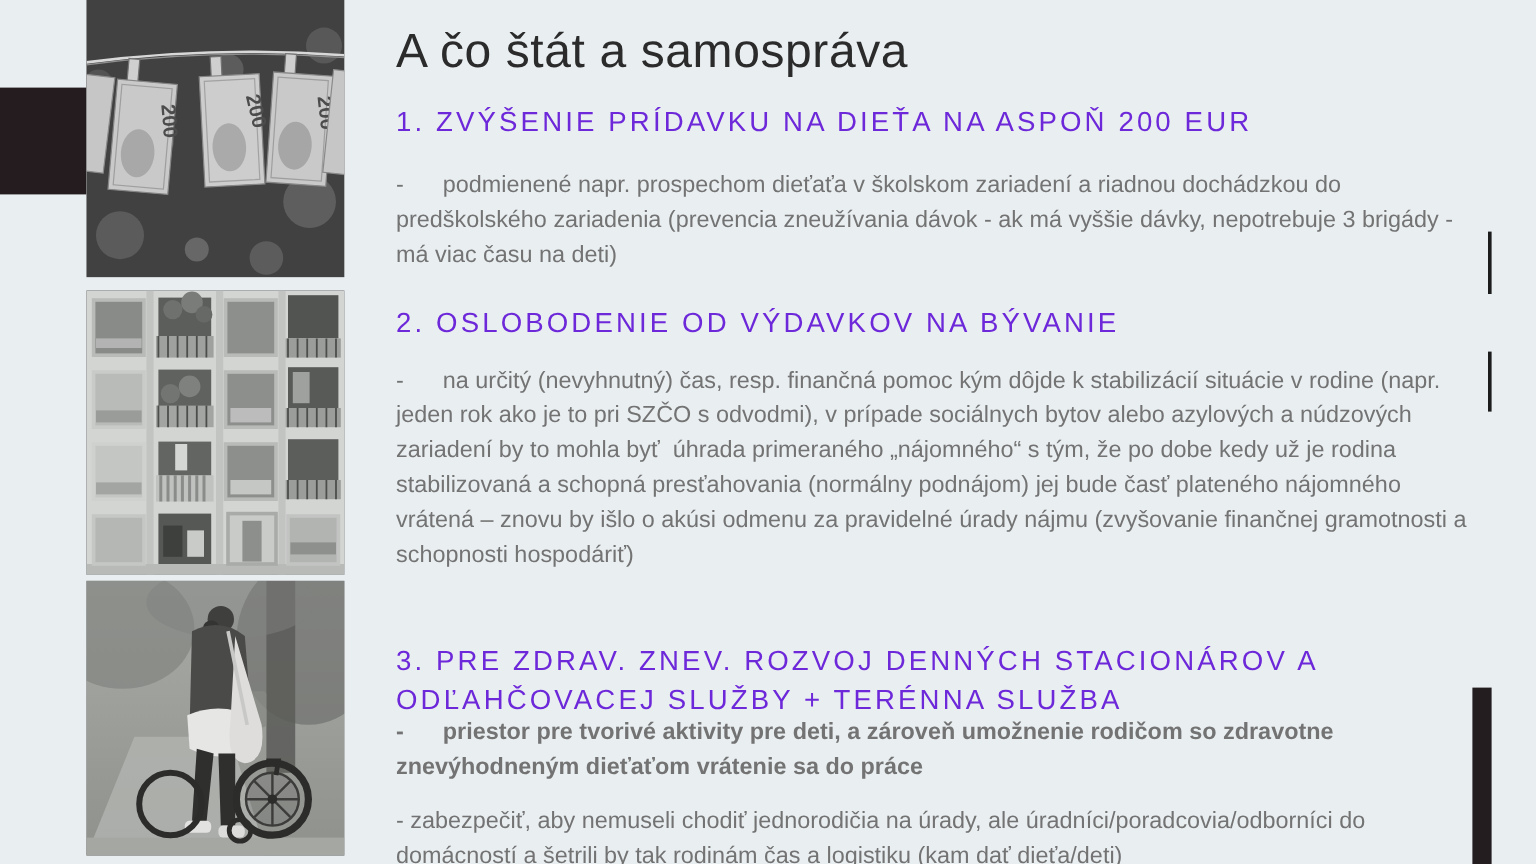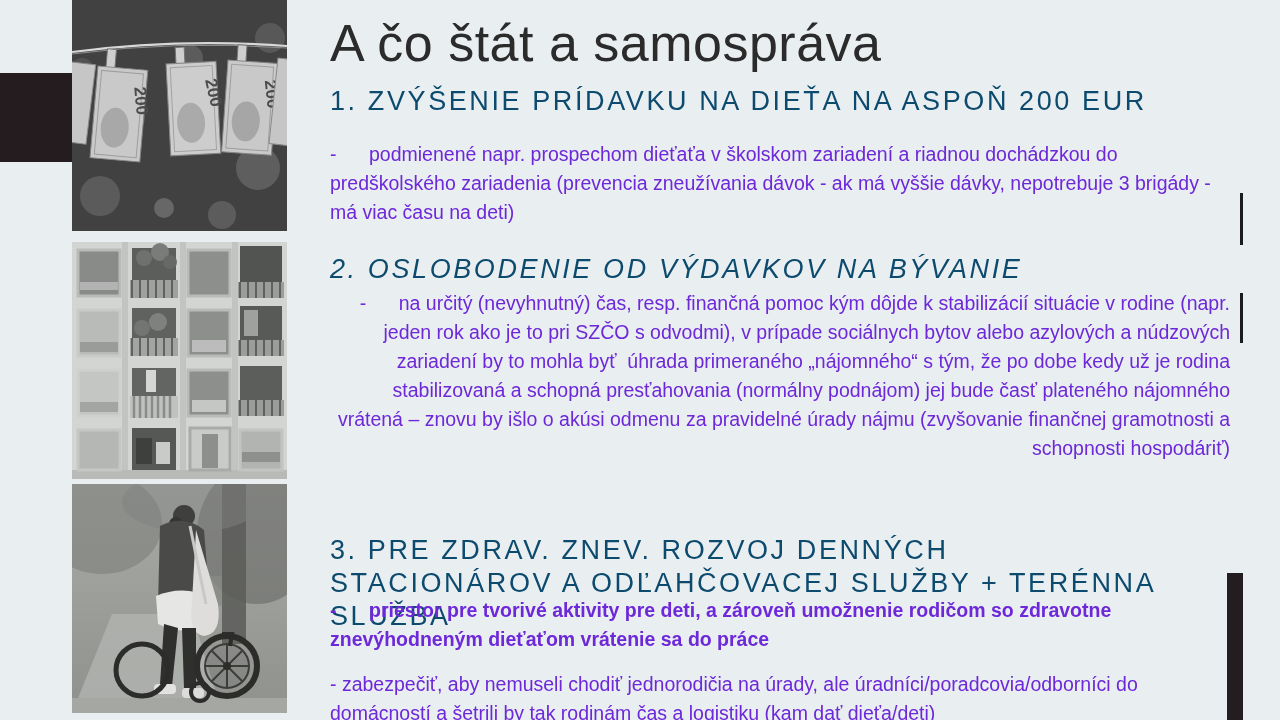--- a/index.html
+++ b/index.html
@@ -21,38 +21,38 @@
   
   .photo { left:72px; width:215px; overflow:hidden; background:#777; }
   .photo svg { display:block; }
   .photo-1 { top:0; height:231px; }
   .photo-2 { top:242px; height:237px; }
   .photo-3 { top:484px; height:229px; }
 
   
   .title {
     left:330px; top:20px; width:900px;
-    font-size:52px; line-height:46px; font-weight:400; color:#2b2b2b;
+    font-size:40px; line-height:46px; font-weight:400; color:#2b2b2b;
     letter-spacing:0.5px;
   }
   .section-heading {
     left:330px; width:900px;
-    font-size:27px; line-height:33px; font-weight:400; color:#0c4a6e;
+    font-size:23px; line-height:33px; font-weight:400; color:#6d28d9;
     letter-spacing:2.6px;
   }
   .h1 { top:85px; }
-  .h2 { top:253px;font-style:italic; }
+  .h2 { top:253px; }
   .h3 { top:493px; width:830px;margin-top:41px; }
   .bullet {
     left:330px; width:900px;
-    font-size:19.5px; line-height:29px; color:#6d28d9;
+    font-size:19.5px; line-height:29px; color:#737373;
     white-space:pre-wrap;
   }
   .p1 { top:140px; }
-  .p2 { top:289px;text-align:right; }
+  .p2 { top:303px; }
   .p3a { top:596px;font-weight:bold; }
   .p3b { top:670px; }
 
   
   .tick {
     width:3px; background:#1c1c1c; left:1240px;
   }
   .tick-1 { top:193px; height:52px; }
   .tick-2 { top:293px; height:50px; }
   .accent-bar-right {

